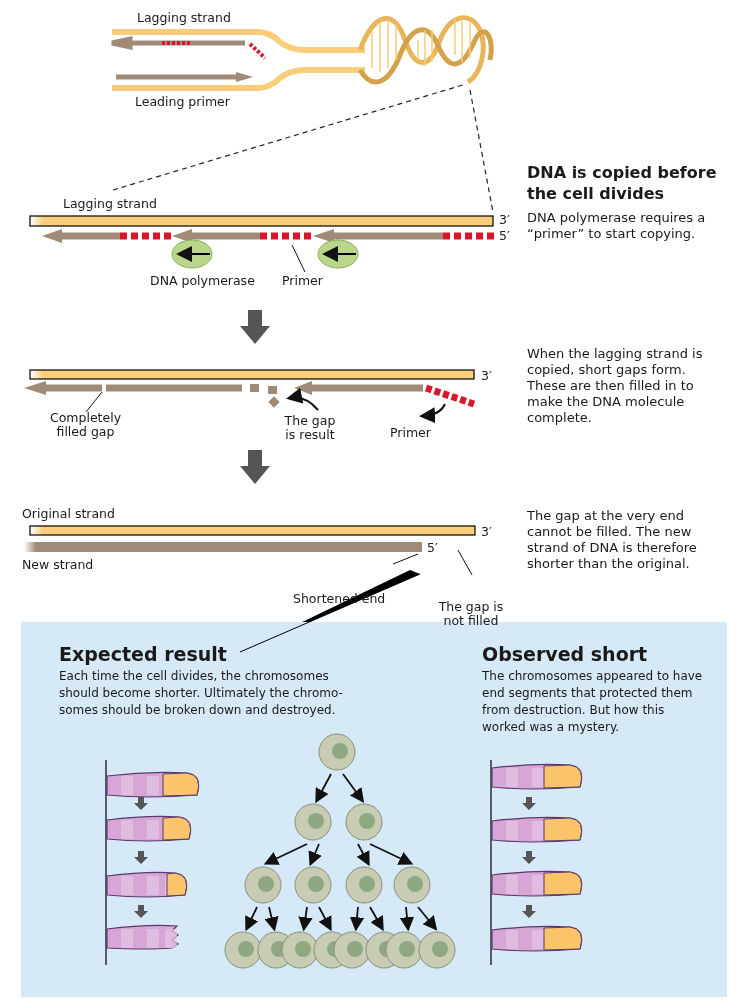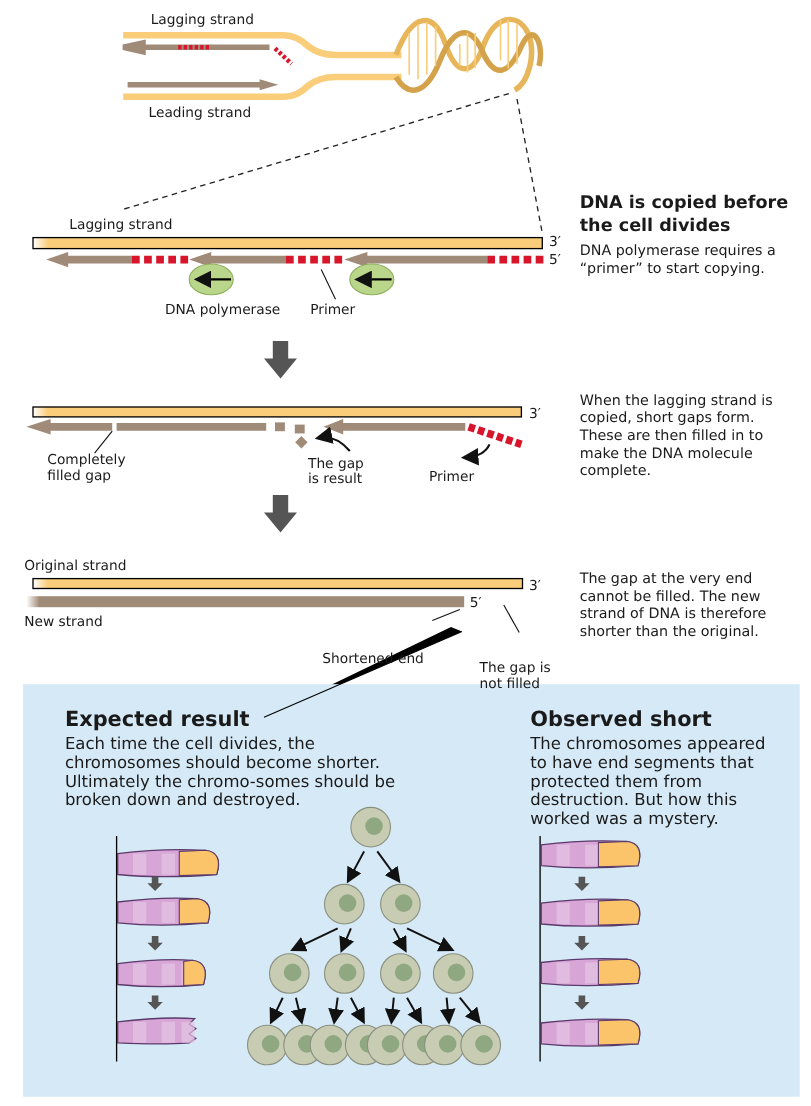--- a/index.html
+++ b/index.html
@@ -1,24 +1,24 @@
 <!DOCTYPE html>
 <html><head>
 <meta charset="utf-8">
 <style>
   html, body { margin:0; padding:0; background:#ffffff; }
   body { width:737px; height:1005px; position:relative; overflow:hidden;
          font-family:"DejaVu Sans", "Liberation Sans", sans-serif; color:#1a1a1a; }
   svg.main { position:absolute; left:0; top:0; }
-  .lbl { position:absolute; font-size:12.5px; line-height:14px; color:#1a1a1a; white-space:nowrap; }
-  .side { position:absolute; font-size:13px; line-height:16px; color:#1a1a1a;margin-top:11px; }
+  .lbl { position:absolute; font-size:12.5px; line-height:14px; color:#1a1a1a; white-space:nowrap;text-align:center; }
+  .side { position:absolute; font-size:13px; line-height:16px; color:#1a1a1a; }
   .side-title { font-weight:bold; font-size:16px; line-height:21px; }
   .panel { position:absolute; left:21px; top:622px; width:706px; height:375px; background:#d6e9f7; }
   .ptitle { position:absolute; font-weight:bold; font-size:19px; line-height:18px; }
-  .pbody { position:absolute; font-size:15px; line-height:17px; }
+  .pbody { position:absolute; font-size:12px; line-height:17px; }
 </style>
 </head>
 <body>
 
 <svg class="main" width="737" height="1005" viewBox="0 0 737 1005">
   <defs>
     <linearGradient id="fadeY" x1="0" x2="1" y1="0" y2="0">
       <stop offset="0" stop-color="#f9cd7a" stop-opacity="0"></stop>
       <stop offset="0.03" stop-color="#f9cd7a" stop-opacity="1"></stop>
       <stop offset="1" stop-color="#f9cd7a"></stop>
@@ -263,21 +263,21 @@
         <circle cx="367" cy="884" r="8" fill="#8fa882"></circle>
       </g>
       <g>
         <circle cx="412" cy="885" r="18" fill="#c8ccb2" stroke="#8a9080" stroke-width="1"></circle>
         <circle cx="415" cy="884" r="8" fill="#8fa882"></circle>
       </g>
     </g>
 </svg>
 
 <div class="lbl" style="left:137px;top:11px">Lagging strand</div>
-<div class="lbl" style="left:135px;top:95px">Leading strand</div>
+<div class="lbl" style="left:135px;top:95px">Leading primer</div>
 
 <div class="lbl" style="left:63px;top:197px">Lagging strand</div>
 <div class="lbl" style="left:499px;top:213px">3′</div>
 <div class="lbl" style="left:499px;top:229px">5′</div>
 <div class="lbl" style="left:150px;top:274px">DNA polymerase</div>
 <div class="lbl" style="left:282px;top:274px">Primer</div>
 <div class="side side-title" style="left:527px;top:162px;width:200px">DNA is copied before the cell divides</div>
 <div class="side" style="left:527px;top:210px;width:200px">DNA polymerase requires a “primer” to start copying.</div>
 
 <div class="lbl" style="left:481px;top:369px">3′</div>

